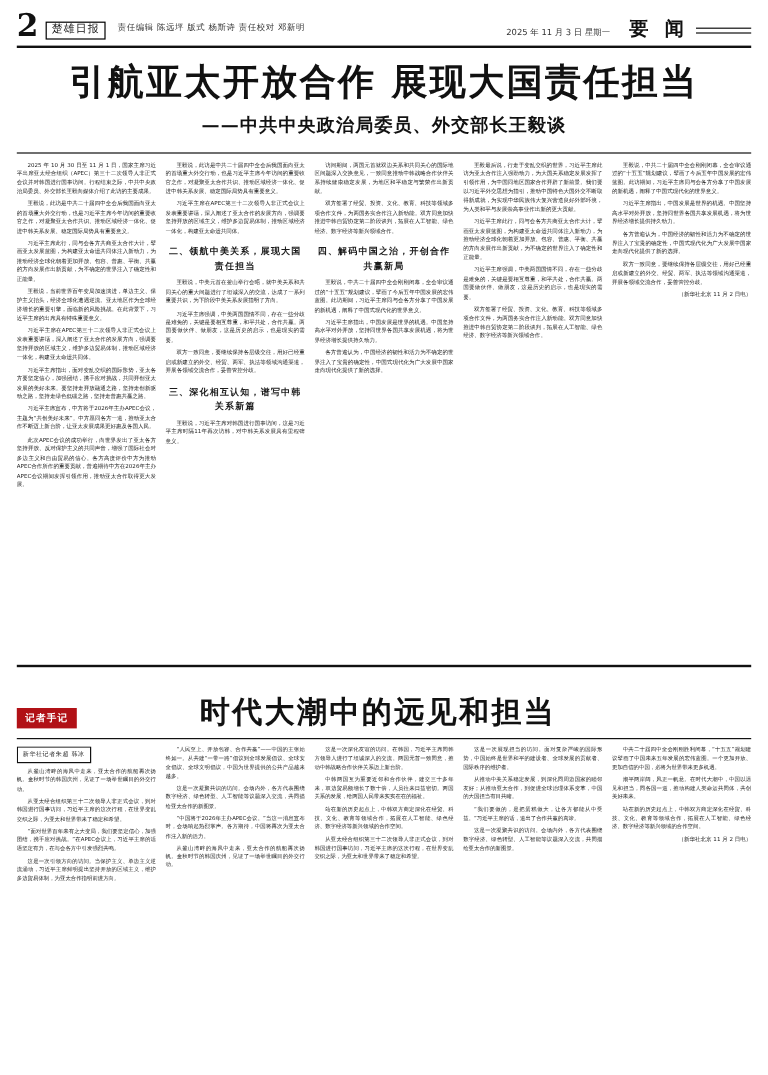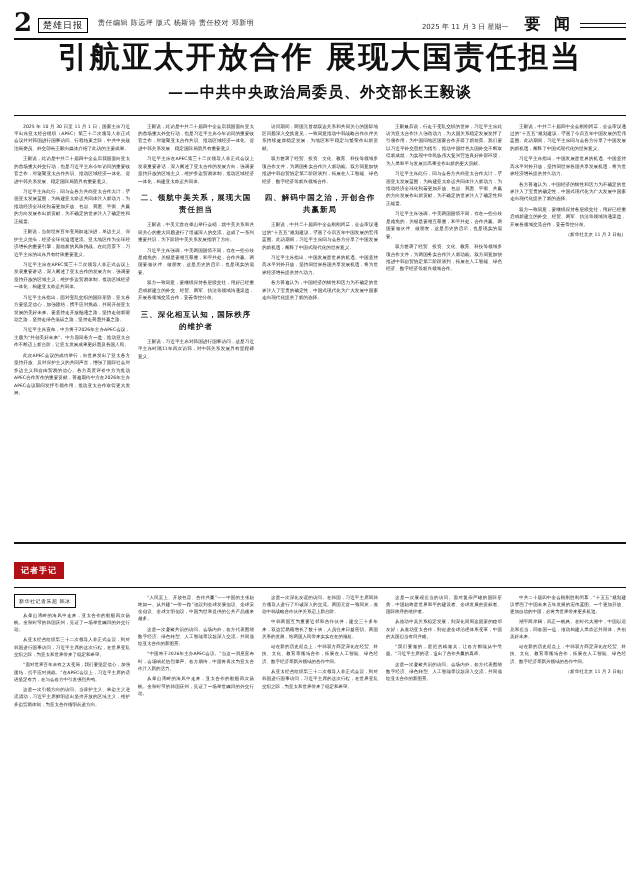--- a/index.html
+++ b/index.html
@@ -73,20 +73,21 @@
     width:46px;
     border-top:1px solid #111;
     border-bottom:1px solid #111;
     height:3px;
     margin-bottom:7px;
   }
 
   
   .head-block{
     text-align:center;
+    padding-top:12px;
     padding-bottom:6px;
   }
   .head-main{
     font-family:"DejaVu Serif","Liberation Serif",serif;
     font-size:30px;
     font-weight:700;
     letter-spacing:2px;
     line-height:1.15;
   }
   .head-sub{
@@ -143,21 +144,21 @@
   }
 
   
   .feature-sep{
     border-top:2px solid #111;
     margin-top:4px;
   }
   .feature-head{
     display:flex;
     align-items:flex-start;
-    padding-top:8px;
+    padding-top:24px;
   }
   .tag{
     background:#b11116;
     color:#fff;
     font-size:8px;
     font-weight:700;
     padding:3px 7px;
     letter-spacing:1px;
     white-space:nowrap;
     margin-top:10px;
@@ -232,21 +233,21 @@
       <p>习近平主席宣布，中方将于2026年主办APEC会议，主题为“共创美好未来”。中方愿同各方一道，推动亚太合作不断迈上新台阶，让亚太发展成果更好惠及各国人民。</p>
       <p>此次APEC会议的成功举行，向世界发出了亚太各方坚持开放、反对保护主义的共同声音，增强了国际社会对多边主义和自由贸易的信心。各方高度评价中方为推动APEC合作所作的重要贡献，普遍期待中方在2026年主办APEC会议期间发挥引领作用，推动亚太合作取得更大发展。</p>
     </div>
     <div class="col">
       <p>王毅说，此访是中共二十届四中全会后我国面向亚太的首场重大外交行动，也是习近平主席今年访问的重要收官之作，对凝聚亚太合作共识、推动区域经济一体化、促进中韩关系发展、稳定国际局势具有重要意义。</p>
       <p>习近平主席在APEC第三十二次领导人非正式会议上发表重要讲话，深入阐述了亚太合作的发展方向，强调要坚持开放的区域主义，维护多边贸易体制，推动区域经济一体化，构建亚太命运共同体。</p>
       <span class="sub-h">二、领航中美关系，展现大国责任担当</span>
       <p>王毅说，中美元首在釜山举行会晤，就中美关系和共同关心的重大问题进行了坦诚深入的交流，达成了一系列重要共识，为下阶段中美关系发展指明了方向。</p>
       <p>习近平主席强调，中美两国国情不同，存在一些分歧是难免的，关键是要相互尊重，和平共处，合作共赢。两国要做伙伴、做朋友，这是历史的启示，也是现实的需要。</p>
       <p>双方一致同意，要继续保持各层级交往，用好已经重启或新建立的外交、经贸、两军、执法等领域沟通渠道，开展各领域交流合作，妥善管控分歧。</p>
-      <span class="sub-h">三、深化相互认知，国际秩序的维护者</span>
+      <span class="sub-h">三、深化相互认知，谱写中韩关系新篇</span>
       <p>王毅说，习近平主席对韩国进行国事访问，这是习近平主席时隔11年再次访韩，对中韩关系发展具有里程碑意义。</p>
     </div>
     <div class="col">
       <p>访问期间，两国元首就双边关系和共同关心的国际地区问题深入交换意见，一致同意推动中韩战略合作伙伴关系持续健康稳定发展，为地区和平稳定与繁荣作出新贡献。</p>
       <p>双方签署了经贸、投资、文化、教育、科技等领域多项合作文件，为两国务实合作注入新动能。双方同意加快推进中韩自贸协定第二阶段谈判，拓展在人工智能、绿色经济、数字经济等新兴领域合作。</p>
       <span class="sub-h">四、解码中国之治，开创合作共赢新局</span>
       <p>王毅说，中共二十届四中全会刚刚闭幕，全会审议通过的“十五五”规划建议，擘画了今后五年中国发展的宏伟蓝图。此访期间，习近平主席同与会各方分享了中国发展的新机遇，阐释了中国式现代化的世界意义。</p>
       <p>习近平主席指出，中国发展是世界的机遇。中国坚持高水平对外开放，坚持同世界各国共享发展机遇，将为世界经济增长提供持久动力。</p>
       <p>各方普遍认为，中国经济的韧性和活力为不确定的世界注入了宝贵的确定性，中国式现代化为广大发展中国家走向现代化提供了新的选择。</p>
     </div>
@@ -262,20 +263,21 @@
       <p>各方普遍认为，中国经济的韧性和活力为不确定的世界注入了宝贵的确定性，中国式现代化为广大发展中国家走向现代化提供了新的选择。</p>
       <p>双方一致同意，要继续保持各层级交往，用好已经重启或新建立的外交、经贸、两军、执法等领域沟通渠道，开展各领域交流合作，妥善管控分歧。</p>
       <p class="credit-line">（新华社北京 11 月 2 日电）</p>
     </div>
   </div>
 
   <div class="feature-sep"></div>
 
   <div class="feature-head">
     <div class="tag">记者手记</div>
+    <div class="feature-title">时代大潮中的远见和担当</div>
   </div>
   <div class="feature-rule"></div>
 
   <div class="fcols">
     <div class="fcol">
       <div class="byline-box">新华社记者朱超  韩冰</div>
       <p>从釜山湾畔的海风中走来，亚太合作的航船再次扬帆。金秋时节的韩国庆州，见证了一场举世瞩目的外交行动。</p>
       <p>从亚太经合组织第三十二次领导人非正式会议，到对韩国进行国事访问，习近平主席的这次行程，在世界变乱交织之际，为亚太和世界带来了稳定和希望。</p>
       <p>“面对世界百年未有之大变局，我们要坚定信心，加强团结，携手应对挑战。”在APEC会议上，习近平主席的话语坚定有力，在与会各方中引发强烈共鸣。</p>
       <p>这是一次引领方向的访问。当保护主义、单边主义逆流涌动，习近平主席鲜明提出坚持开放的区域主义，维护多边贸易体制，为亚太合作指明前进方向。</p>

